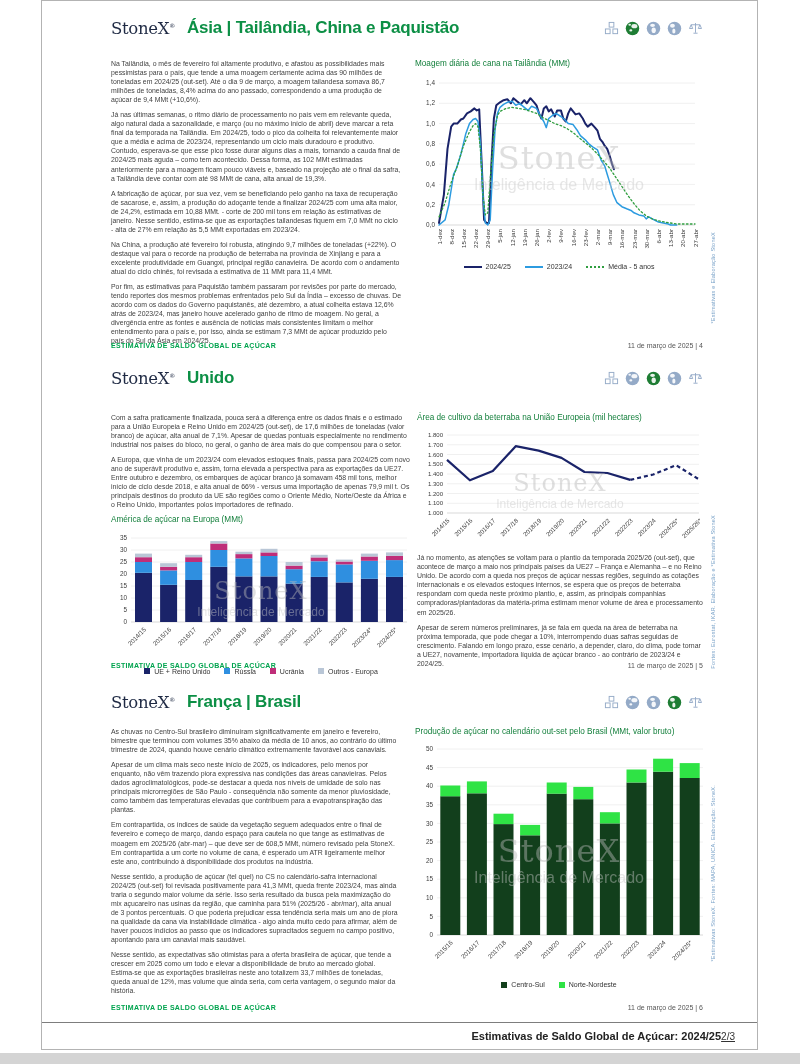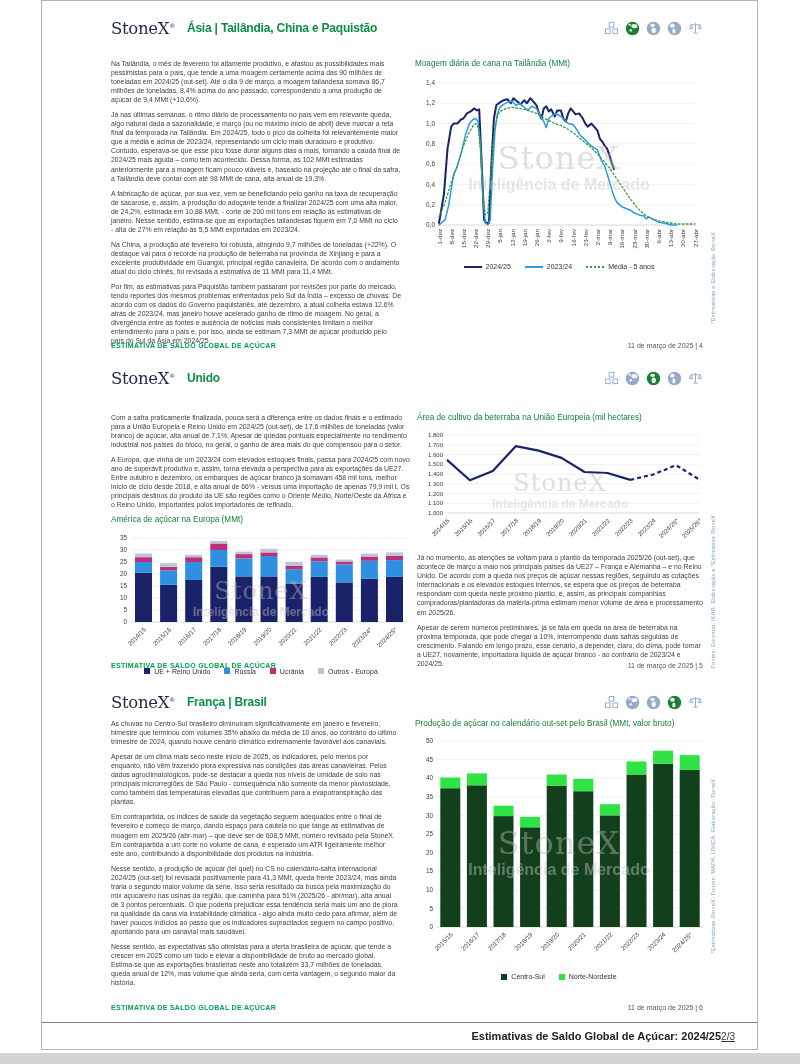--- a/index.html
+++ b/index.html
@@ -8,42 +8,42 @@
   .bottom-strip{position:absolute;left:0;top:1053px;width:800px;height:11px;background:#d4d4d4;}
 
   .slide{position:absolute;left:69px;width:592px;}
   #s0{top:16px;height:332px;}
   #s1{top:366px;height:302px;}
   #s2{top:690px;height:320px;}
 
   .slide-head{display:flex;align-items:center;height:22px;}
   .logo{font-family:"DejaVu Serif",serif;font-size:16.5px;color:#1f2a44;letter-spacing:-0.3px;white-space:nowrap;}
   .logo sup{font-size:6px;}
-  .slide-title{font-size:12px;font-weight:bold;color:#0c8f45;margin:0 0 0 12px;letter-spacing:-0.2px;white-space:nowrap;}
+  .slide-title{font-size:17px;font-weight:bold;color:#0c8f45;margin:0 0 0 12px;letter-spacing:-0.2px;white-space:nowrap;}
   .icons{margin-left:auto;display:flex;gap:6px;align-items:center;}
   .icons svg{width:15px;height:15px;display:block;}
   .ic-gray{color:#94aac7;}
   .globe circle{fill:#94aac7;}
   .globe.active circle{fill:#1e7d34;}
 
   .body2{display:flex;justify-content:space-between;margin-top:20px;}
   #s1 .body2{margin-top:24px;}
-  #s2 .body2{margin-top:6px;gap:16px;}
+  #s2 .body2{margin-top:14px;gap:16px;}
   .textcol{width:290px;}
   .textcol p, .colR p{font-size:6.9px;line-height:1.31;color:#3f3f3f;margin:0 0 6px;}
   .chartcol{width:288px;position:relative;}
   #s1 .colL{width:300px;}
   #s1 .colR{width:286px;position:relative;}
   .chart-title{font-size:8.2px;font-weight:normal;color:#15803d;margin:0 0 6px;line-height:1.25;}
   .chart-area{position:relative;}
   svg{display:block;font-family:"Liberation Sans",sans-serif;}
 
   .watermark{position:absolute;left:0;right:0;top:0;bottom:0;display:flex;flex-direction:column;align-items:center;justify-content:center;pointer-events:none;z-index:2;}
   .wm1{font-family:"DejaVu Serif",serif;font-size:32px;letter-spacing:1px;color:rgba(185,185,185,0.45);line-height:1;}
-  .wm2{font-size:16px;color:rgba(200,200,200,0.45);margin-top:2px;white-space:nowrap;font-weight:bold;}
+  .wm2{font-size:16px;color:rgba(200,200,200,0.45);margin-top:2px;white-space:nowrap;}
   .wm-small .wm1{font-size:24px;}
   .wm-small .wm2{font-size:12px;}
 
   .legend{display:flex;justify-content:center;gap:14px;font-size:7px;color:#333;margin-top:2px;align-items:center;position:relative;z-index:3;}
   .lg-item{display:flex;align-items:center;white-space:nowrap;}
   .sw-line{display:inline-block;width:18px;height:0;border-top:2.4px solid;margin-right:4px;}
   .sw-dot{display:inline-block;width:18px;height:0;border-top:2px dotted;margin-right:4px;}
   .sw-sq{display:inline-block;width:6px;height:6px;margin-right:4px;}
 
   .sidenote{position:absolute;right:-13px;bottom:28px;writing-mode:vertical-rl;transform:rotate(180deg);font-size:5.6px;color:#7ba3c9;letter-spacing:0.2px;white-space:nowrap;}

